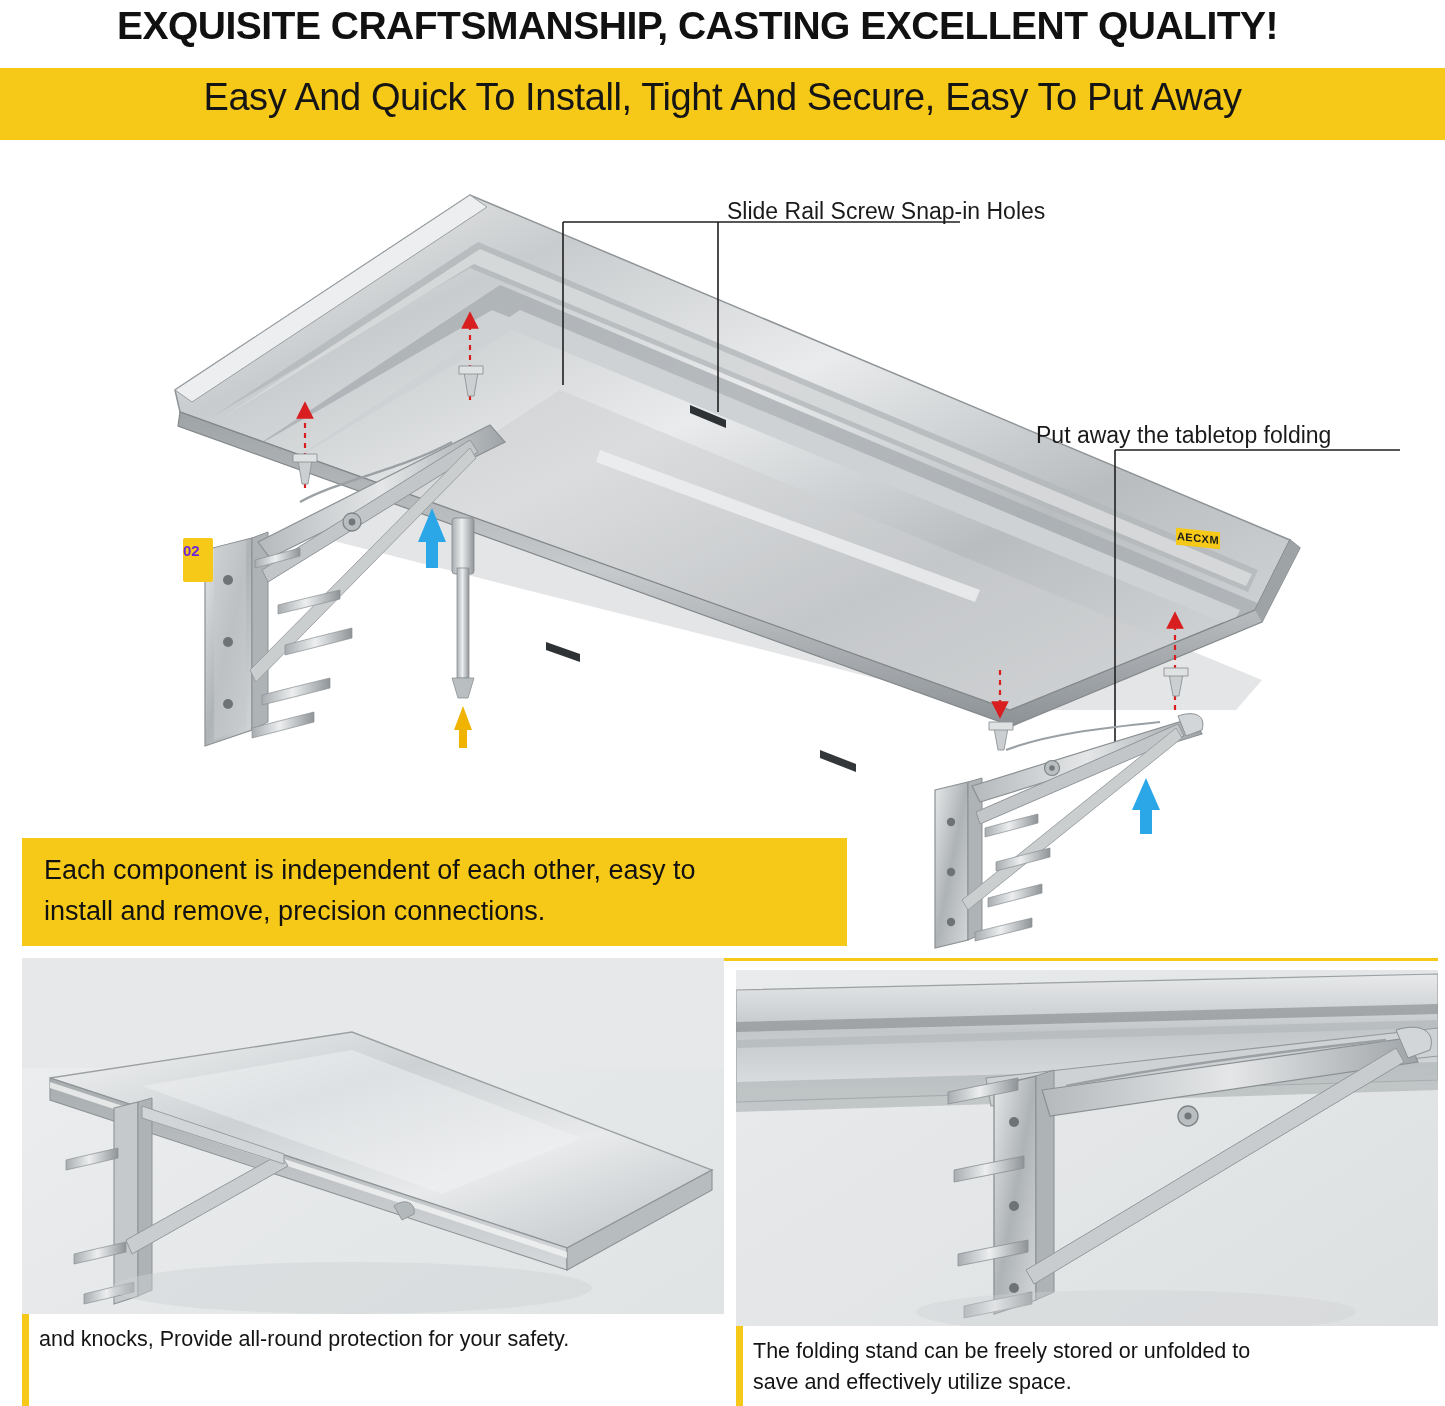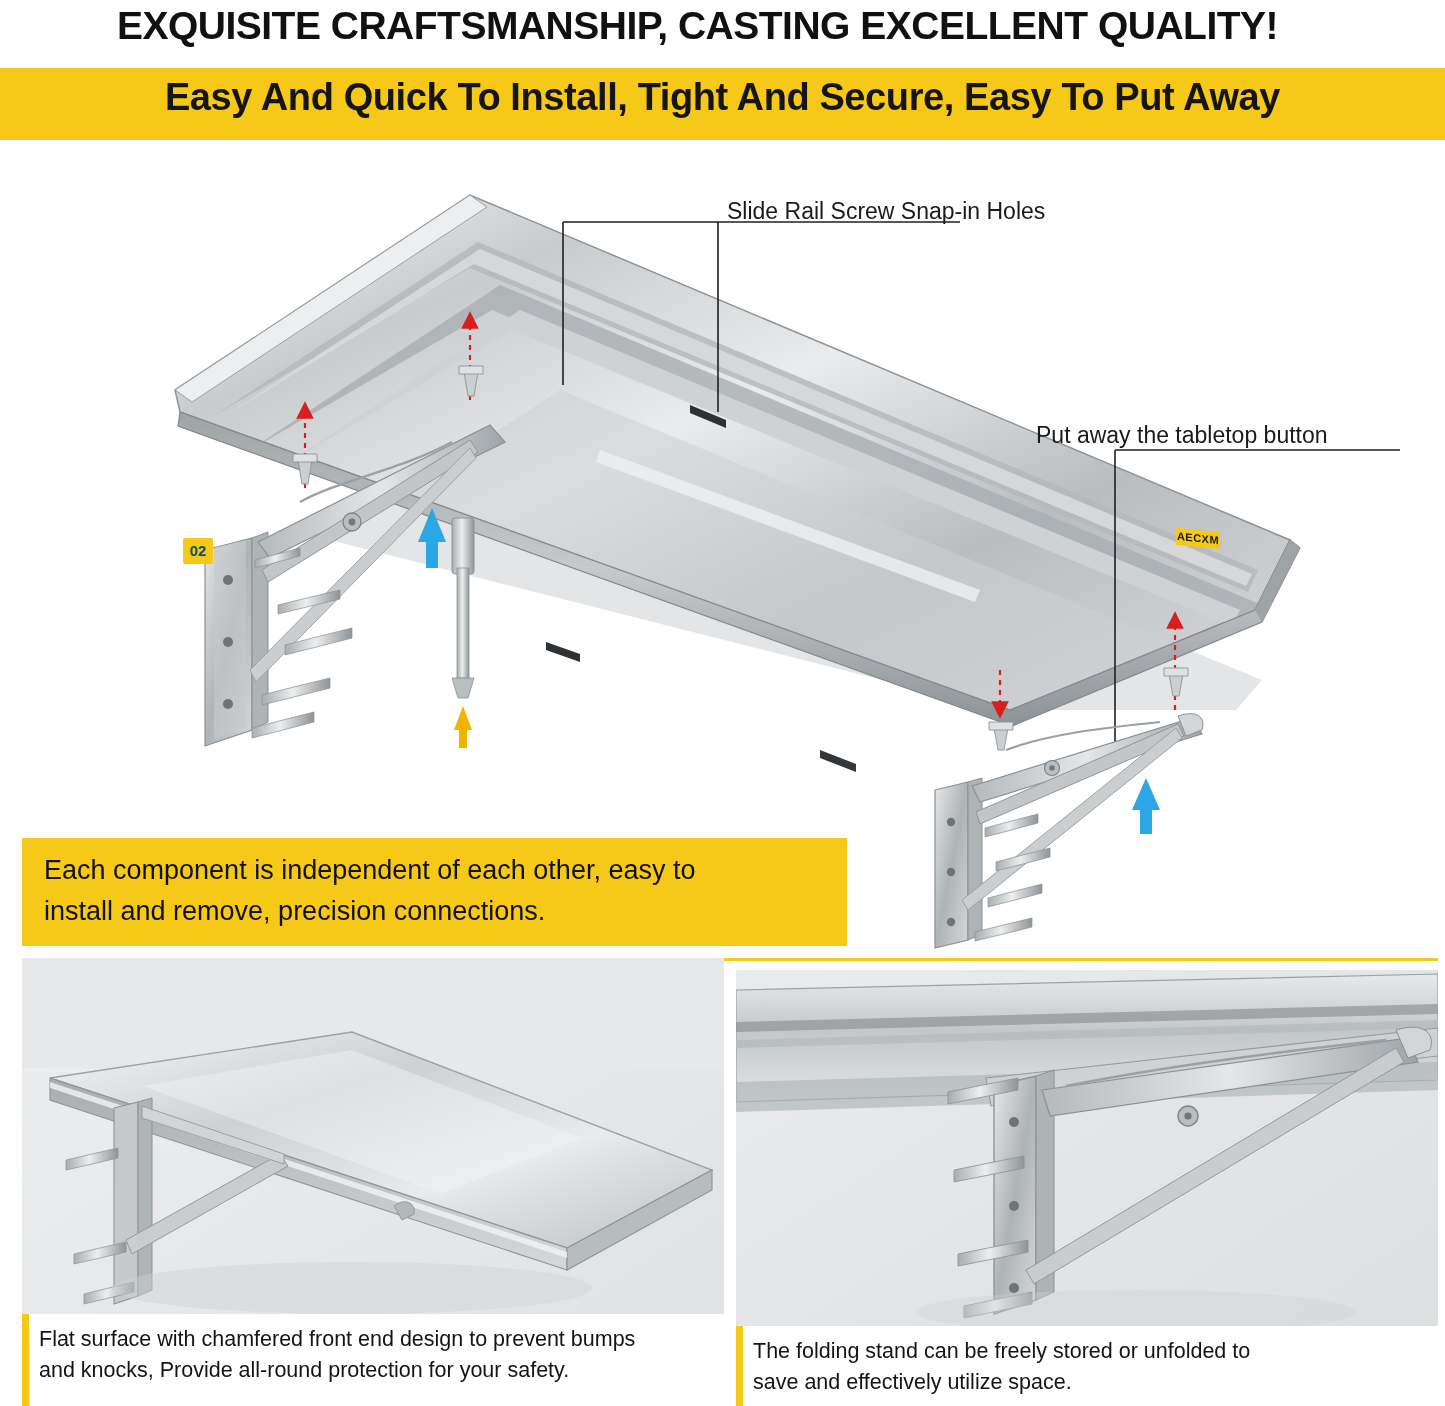--- a/index.html
+++ b/index.html
@@ -42,21 +42,21 @@
     height: 72px;
     background: #F6C918;
   }
   .header-sub {
     position: absolute;
     top: 76px;
     left: 0;
     width: 1445px;
     text-align: center;
     font-size: 38px;
-    font-weight: bold;
+    font-weight: normal;
     color: #151515;
     letter-spacing: -0.4px;
     white-space: nowrap;
   }
 
   
   .hero {
     position: absolute;
     top: 150px;
     left: 0;
@@ -73,26 +73,26 @@
     white-space: nowrap;
     font-family: "Liberation Sans", sans-serif;
     text-align: right;
   }
 
   .badge-02 {
     position: absolute;
     left: 183px;
     top: 388px;
     width: 30px;
-    height: 26px;
+    height: 44px;
     background: #F6C918;
-    color: #0c4a6e;
+    color: #6d28d9;
     font-size: 15px;
     font-weight: bold;
-    text-align: center;
+    text-align: left;
     line-height: 26px;
     border-radius: 2px;
   }
 
   .brand-tag {
     position: absolute;
     left: 1176px;
     top: 380px;
     width: 44px;
     height: 17px;
@@ -337,21 +337,21 @@
       <path d="M994,578 L1008,578 L1004,600 L998,600 Z" fill="#cbcfd1" stroke="#8e9396" stroke-width="0.9"></path>
       <path d="M989,572 L1013,572 L1013,580 L989,580 Z" fill="#dfe2e3" stroke="#8e9396" stroke-width="0.9"></path>
       <path d="M1169,524 L1183,524 L1179,546 L1173,546 Z" fill="#cbcfd1" stroke="#8e9396" stroke-width="0.9"></path>
       <path d="M1164,518 L1188,518 L1188,526 L1164,526 Z" fill="#dfe2e3" stroke="#8e9396" stroke-width="0.9"></path>
     </g>
 
     <path d="M1132,660 L1146,628 L1160,660 L1152,660 L1152,684 L1140,684 L1140,660 Z" fill="#2BA7E8"></path>
   </svg>
 
   <div class="callout-text" style="left:727px; top:48px;">Slide Rail Screw Snap-in Holes</div>
-  <div class="callout-text" style="left:1036px; top:272px;">Put away the tabletop button</div>
+  <div class="callout-text" style="left:1036px; top:272px;">Put away the tabletop folding</div>
 
   <div class="badge-02">02</div>
   <div class="brand-tag">AECXM</div>
 </div>
 
 <div class="mid-caption">
   <div class="mid-caption-line">Each component is independent of each other, easy to</div>
   <div class="mid-caption-line">install and remove, precision connections.</div>
 </div>
 
@@ -397,21 +397,20 @@
 
       <path d="M44,202 L96,190 L96,200 L44,212 Z" fill="url(#screwGrad)" stroke="#8a8f92" stroke-width="0.7"></path>
       <path d="M52,296 L104,284 L104,294 L52,306 Z" fill="url(#screwGrad)" stroke="#8a8f92" stroke-width="0.7"></path>
       <path d="M62,336 L112,324 L112,334 L62,346 Z" fill="url(#screwGrad)" stroke="#8a8f92" stroke-width="0.7"></path>
 
       <path d="M372,248 C382,240 394,244 392,256 L380,262 Z" fill="#b3b8bb" stroke="#8e9396" stroke-width="0.9"></path>
 
       <ellipse cx="330" cy="330" rx="240" ry="26" fill="#cfd2d4" opacity="0.45"></ellipse>
     </svg>
     <div class="panel-caption">
-      <div class="panel-caption-line">Flat surface with chamfered front end design to prevent bumps</div>
       <div class="panel-caption-line">and knocks, Provide all-round protection for your safety.</div>
     </div>
   </div>
 
   <div class="panel right">
     <svg width="702" height="448" viewBox="0 0 702 448">
       <defs>
         <linearGradient id="bgR" x1="0" y1="0" x2="1" y2="1">
           <stop offset="0%" stop-color="#e9ebec"></stop>
           <stop offset="100%" stop-color="#dcdfe0"></stop>

